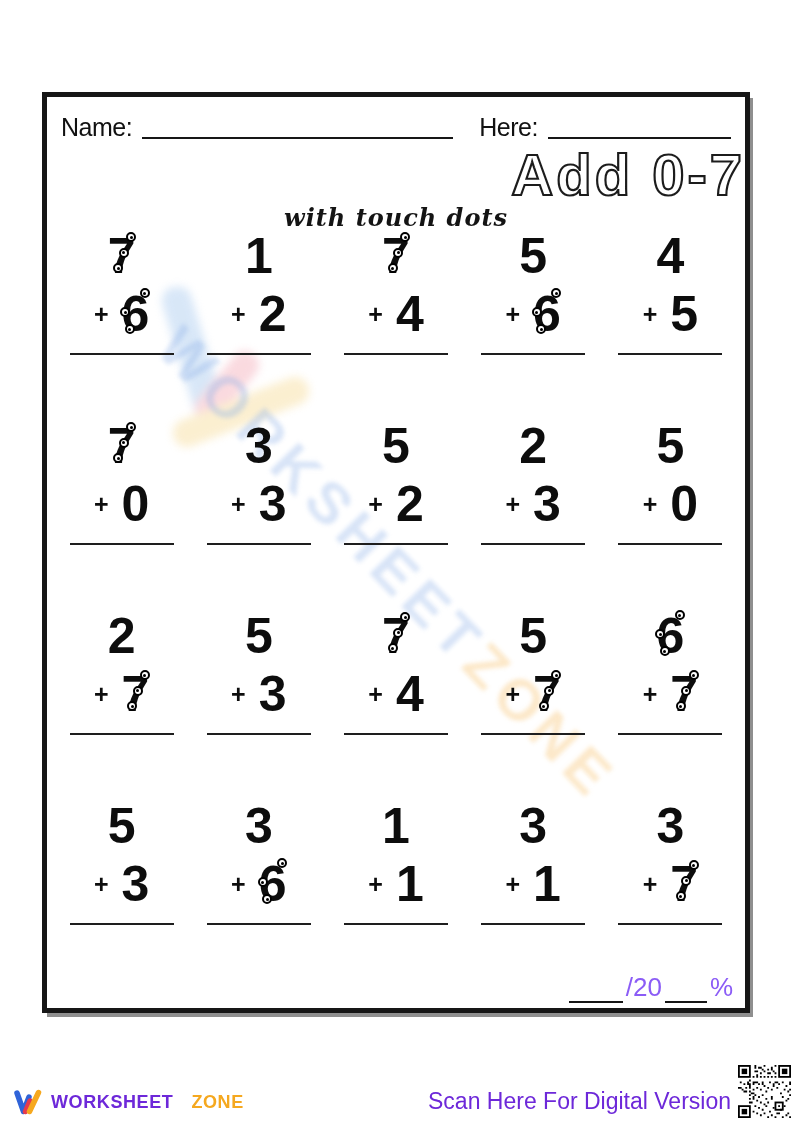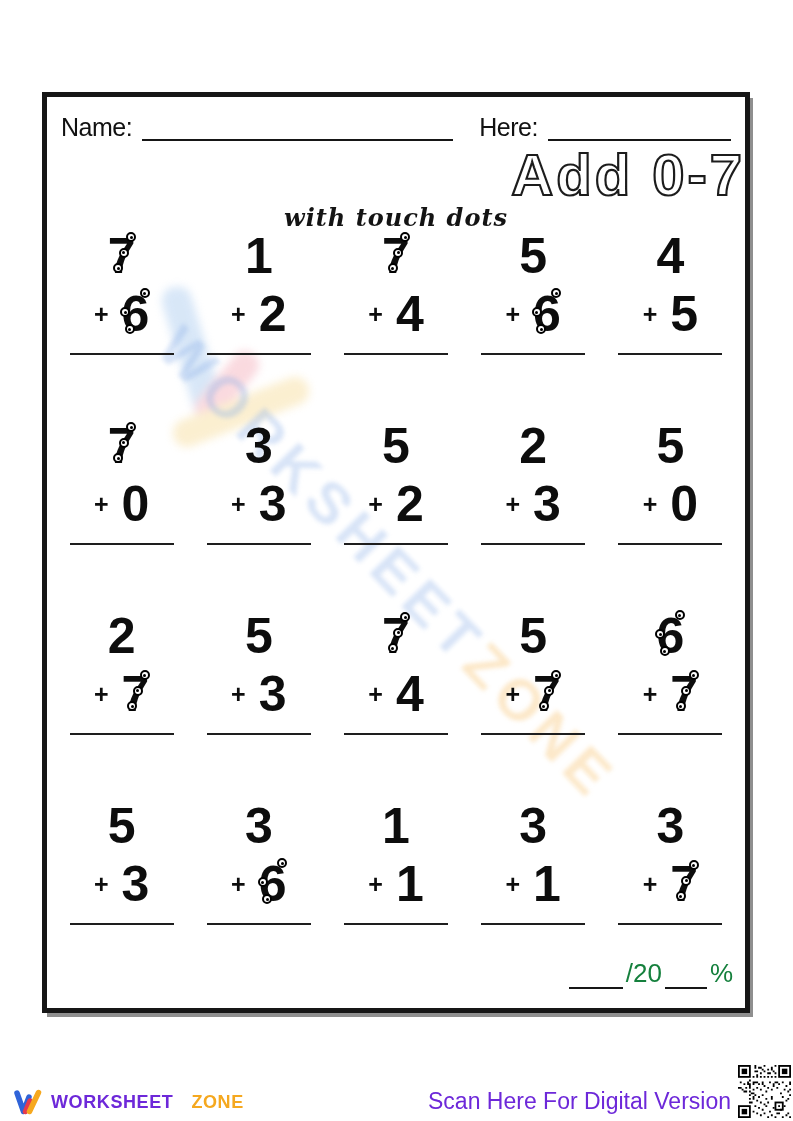--- a/index.html
+++ b/index.html
@@ -11,21 +11,21 @@
          border:5px solid #161616;background:#fff;box-shadow:4px 5px 0 -1px #8f8f8f;}
 
   
   .wm-logo{position:absolute;left:70px;top:190px;width:210px;height:180px;opacity:.55;filter:blur(4px);pointer-events:none;}
   .wm-text{position:absolute;left:146px;top:216px;transform:rotate(46deg);transform-origin:0 0;
            font-size:58px;font-weight:bold;letter-spacing:7px;white-space:nowrap;filter:blur(2px);pointer-events:none;}
   .wm-text .w1{color:rgba(140,176,232,.34);}
   .wm-text .w2{color:rgba(247,184,92,.33);}
 
   
-  .header{position:relative;display:flex;align-items:center;gap:10px;padding:16px 14px 0 14px;font-size:25px;z-index:2;}
+  .header{position:relative;display:flex;align-items:flex-start;gap:10px;padding:16px 14px 0 14px;font-size:25px;z-index:2;}
   .label{letter-spacing:-.5px;font-weight:500;}
   .blank{display:inline-block;border-bottom:2px solid #161616;height:24px;}
   .name-blank{width:316px;}
   .date-blank{width:186px;}
   .date-label{margin-left:16px;}
 
   .title{position:relative;z-index:2;text-align:right;margin-top:4px;font-size:58px;font-weight:bold;
          letter-spacing:3px;color:#fff;-webkit-text-stroke:2.2px #1c1c1c;line-height:1;}
   .subtitle{position:relative;z-index:2;text-align:center;font-size:24px;margin-top:2px;
             font-family:"DejaVu Serif",serif;font-style:italic;letter-spacing:1px;color:#141414;line-height:1;font-weight:bold;}
@@ -46,22 +46,22 @@
   .dot::after{content:"";position:absolute;left:50%;top:50%;width:3px;height:3px;margin:-1.5px 0 0 -1.5px;
               background:#000;border-radius:50%;}
   .touch-7 .d1{left:66%;top:2%;}
   .touch-7 .d2{left:40%;top:33%;}
   .touch-7 .d3{left:20%;top:64%;}
   .touch-6 .d1{left:66%;top:-2%;}
   .touch-6 .d2{left:-4%;top:36%;}
   .touch-6 .d3{left:12%;top:70%;}
 
   
-  .score{position:absolute;right:12px;bottom:19px;z-index:2;display:flex;align-items:flex-end;gap:3px;
-         font-size:26px;font-weight:500;color:#15803d;}
+  .score{position:absolute;right:12px;bottom:5px;z-index:2;display:flex;align-items:flex-end;gap:3px;
+         font-size:26px;font-weight:500;color:#8b5cf6;}
   .score .blank{height:22px;}
   .score-blank{width:54px;}
   .pct-blank{width:42px;}
 
   
   .footer-brand{position:absolute;left:13px;top:1088px;display:flex;align-items:center;gap:8px;}
   .brand-text{font-size:18px;font-weight:bold;letter-spacing:.6px;}
   .brand-text .b1{color:#6d28d9;}
   .brand-text .b2{color:#f5a81f;margin-left:18px;}
   .scan-text{position:absolute;right:62px;bottom:6px;font-size:23px;color:#6d28d9;}

